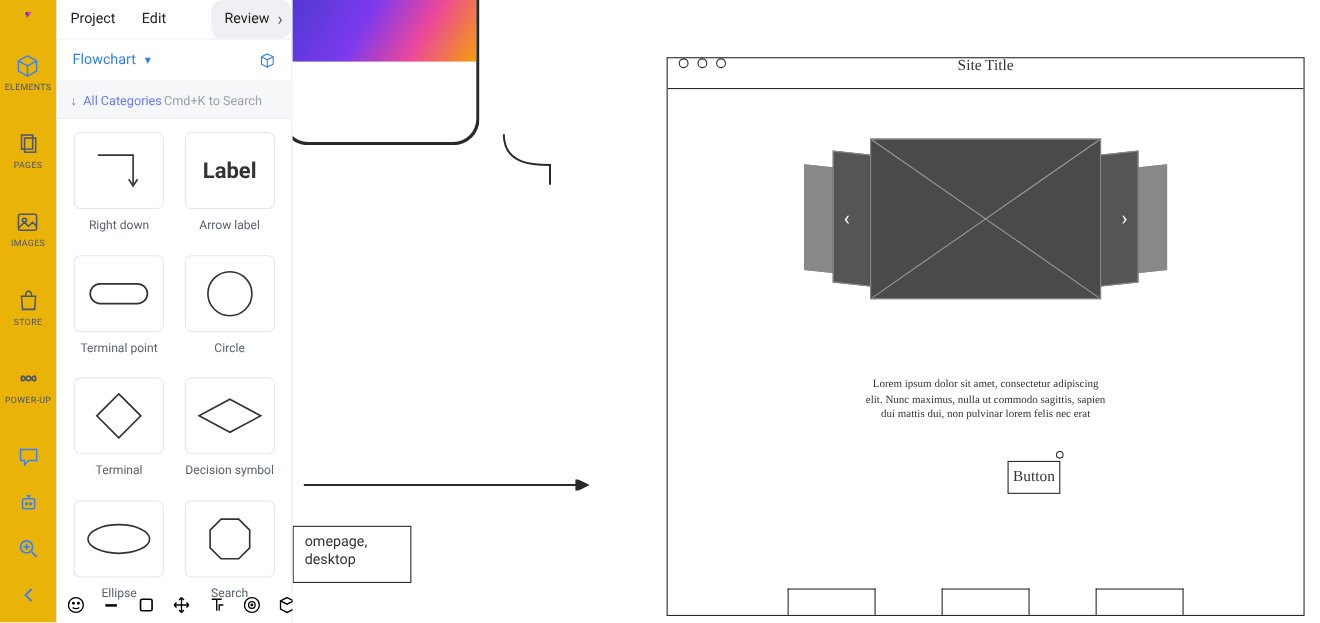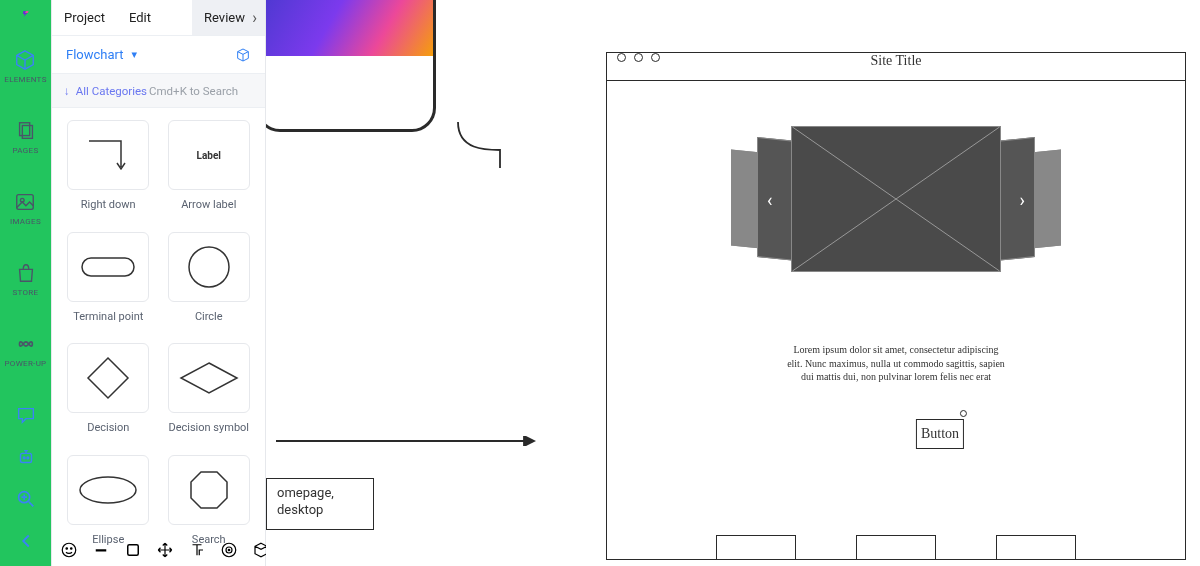--- a/index.html
+++ b/index.html
@@ -1,27 +1,27 @@
 <!DOCTYPE html>
 <html><head>
 <meta charset="utf-8">
 <style>
 * { margin: 0; padding: 0; box-sizing: border-box; }
 body { font-family: -apple-system, BlinkMacSystemFont, "Segoe UI", Roboto, sans-serif; font-size: 13px; color: #333; background: #fff; overflow: hidden; width: 1200px; height: 566px; position: relative; }
-.left-rail { position: absolute; left: 0; top: 0; width: 52px; height: 100%; background: #22c55e; border-right: 1px solid #e6e8ec; display: flex; flex-direction: column; align-items: center; gap: 18px; }
+.left-rail { position: absolute; left: 0; top: 0; width: 52px; height: 100%; background: #eab308; border-right: 1px solid #e6e8ec; display: flex; flex-direction: column; align-items: center; gap: 18px; }
 .logo { width: 28px; height: 28px; margin: 10px 0 14px; }
 .rail-item { display: flex; flex-direction: column; align-items: center; margin-bottom: 18px; cursor: pointer; color: #4a5568; }
 .rail-icon { width: 22px; height: 22px; margin-bottom: 4px; }
 .rail-label { font-size: 8px; color: #4a5568; letter-spacing: 0.3px; }
 .rail-bottom { margin-top: auto; display: flex; flex-direction: column; align-items: center; padding-bottom: 10px; gap: 16px; }
 .rail-bottom .rail-icon { color: #3b82f6; }
 .panel { position: absolute; left: 52px; top: 0; width: 214px; height: 100%; background: #fff; border-right: 1px solid #e6e8ec; display: flex; flex-direction: column; }
 .topbar { height: 36px; display: flex; align-items: center; border-bottom: 1px solid #eceff3; }
 .menu-btn { padding: 0 12px; height: 100%; display: flex; align-items: center; cursor: pointer; font-size: 13px; color: #222; }
-.menu-btn.review { background: #eef0f4; margin-left: auto; padding-right: 20px; position: relative; }
+.menu-btn.review { background: #eef0f4; margin-left: auto; padding-right: 20px; position: relative; border-radius: 10px; }
 .menu-btn.review::after { content: "›"; position: absolute; right: 8px; font-size: 16px; color: #555; }
 .flowchart-bar { height: 38px; display: flex; align-items: center; padding: 0 14px; border-bottom: 1px solid #eceff3; color: #2f7ff5; font-size: 13px; }
 .flowchart-bar .chev { margin-left: 8px; font-size: 11px; color: #2f7ff5; }
 .flowchart-bar .cube { margin-left: auto; color: #2f7ff5; }
 .filter-bar { height: 34px; display: flex; align-items: center; padding: 0 12px; background: #f6f7f9; border-bottom: 1px solid #eceff3; font-size: 11.5px; }
 .filter-bar .arrow-down { margin-right: 6px; color: #6a77f0; }
 .filter-bar .cats { color: #6a77f0; margin-right: 2px; }
 .filter-bar .hint { color: #9aa0a8; }
 .shape-grid { flex: 1; overflow: auto; display: grid; grid-template-columns: 1fr 1fr; gap: 12px; padding: 12px; }
 .shape-card { display: flex; flex-direction: column; align-items: center; cursor: pointer; }
@@ -144,21 +144,21 @@
     <div class="shape-card">
       <div class="shape-box">
           <svg width="50" height="40" viewBox="0 0 50 40" fill="none" stroke="#333" stroke-width="1.5">
             <path d="M6 6 L38 6 L38 32 M34 28 L38 34 L42 28"></path>
           </svg>
         </div>
       <span class="shape-label">Right down</span>
     </div>
     <div class="shape-card">
       <div class="shape-box">
-          <span style="font-weight:700;font-size:10px">Label</span>
+          <span style="font-weight:700;font-size:20px">Label</span>
         </div>
       <span class="shape-label">Arrow label</span>
     </div>
     <div class="shape-card">
       <div class="shape-box">
           <svg width="56" height="22" viewBox="0 0 56 22" fill="none" stroke="#333" stroke-width="1.5">
             <rect x="2" y="2" width="52" height="18" rx="9"></rect>
           </svg>
         </div>
       <span class="shape-label">Terminal point</span>
@@ -170,21 +170,21 @@
           </svg>
         </div>
       <span class="shape-label">Circle</span>
     </div>
     <div class="shape-card">
       <div class="shape-box">
           <svg width="46" height="46" viewBox="0 0 46 46" fill="none" stroke="#333" stroke-width="1.5">
             <path d="M23 3 L43 23 L23 43 L3 23 Z"></path>
           </svg>
         </div>
-      <span class="shape-label">Decision</span>
+      <span class="shape-label">Terminal</span>
     </div>
     <div class="shape-card">
       <div class="shape-box">
           <svg width="62" height="36" viewBox="0 0 62 36" fill="none" stroke="#333" stroke-width="1.5">
             <path d="M31 3 L59 18 L31 33 L3 18 Z"></path>
           </svg>
         </div>
       <span class="shape-label">Decision symbol</span>
     </div>
     <div class="shape-card">

